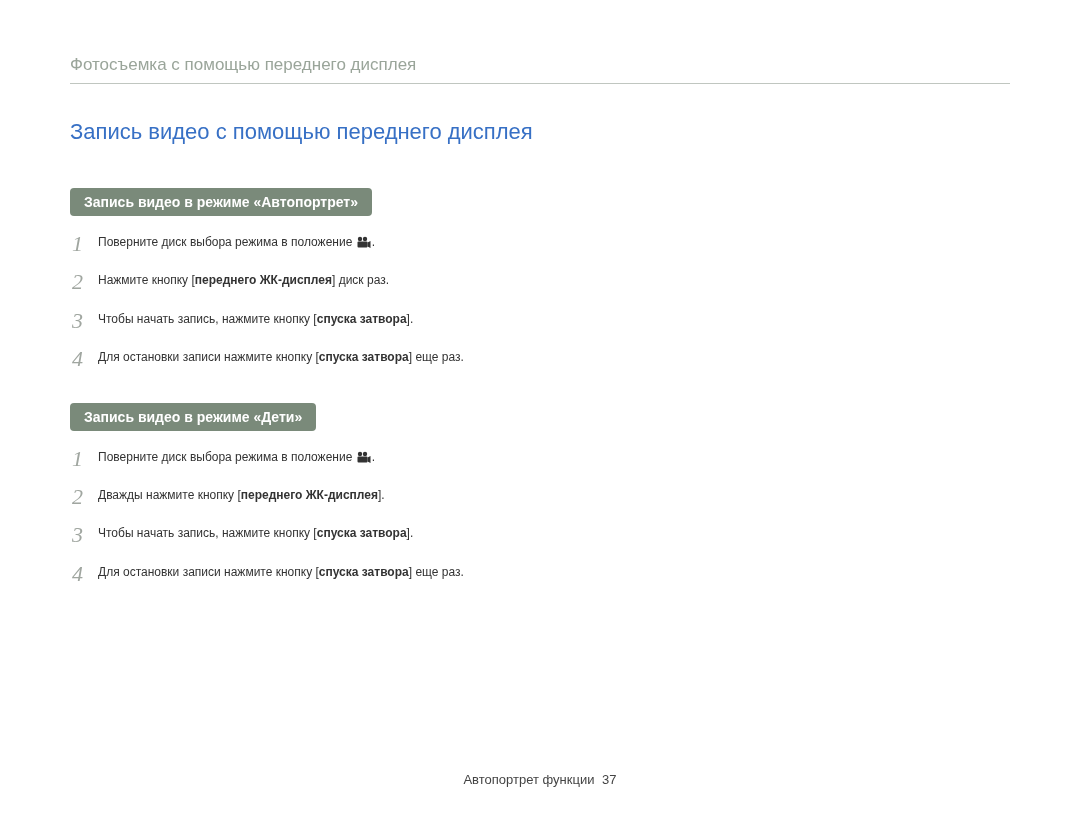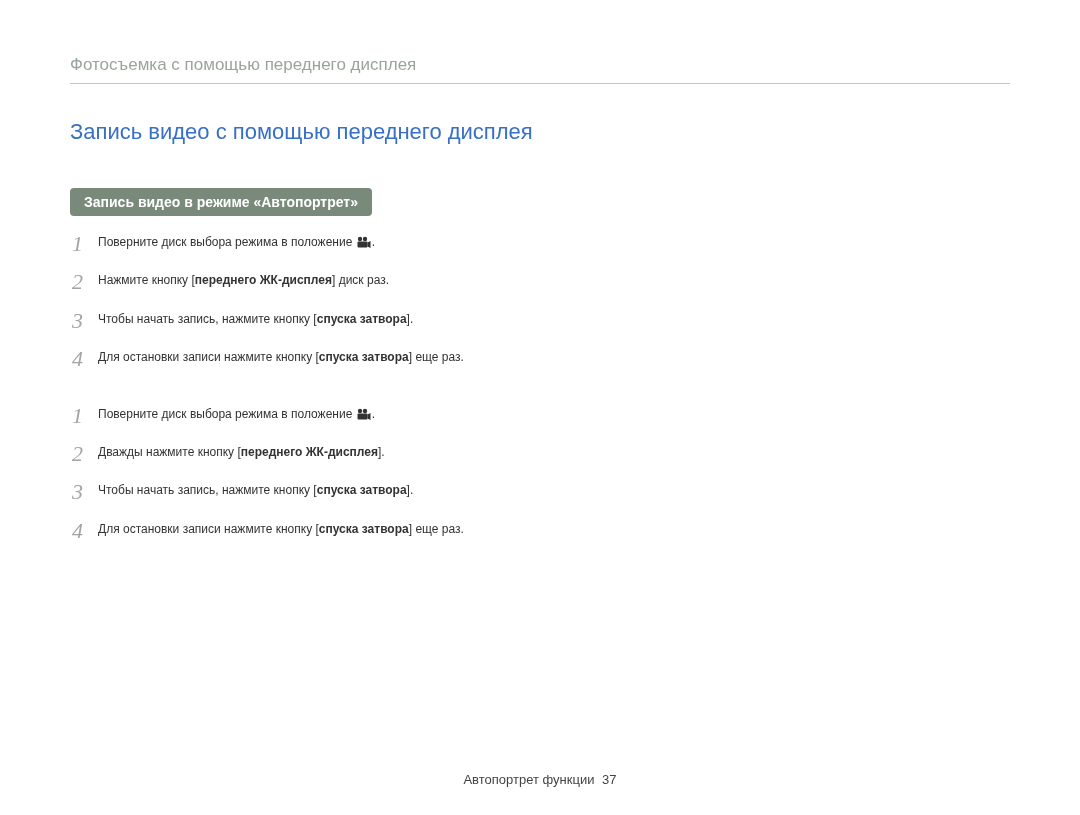--- a/index.html
+++ b/index.html
@@ -123,20 +123,21 @@
     <li class="step">
       <span class="step-num">4</span>
       <span class="step-text">
         <span>Для остановки записи нажмите кнопку [</span><span class="bold">спуска затвора</span><span>] еще раз.</span>
       </span>
     </li>
   </ol>
 </div>
 
 <div class="block">
+  <div class="subheading">Запись видео в режиме «Дети»</div>
   <ol class="steps">
     <li class="step">
       <span class="step-num">1</span>
       <span class="step-text">
         <span>Поверните диск выбора режима в положение </span><span class="inline-icon"><svg width="14" height="12" viewBox="0 0 14 12">
               <circle cx="3" cy="3" r="2.2" fill="#333"></circle>
               <circle cx="8" cy="3" r="2.2" fill="#333"></circle>
               <rect x="0.5" y="5.5" width="10" height="6" rx="1" fill="#333"></rect>
               <polygon points="10.5,6.5 13.5,5 13.5,12 10.5,10.5" fill="#333"></polygon>
             </svg></span><span>.</span>

